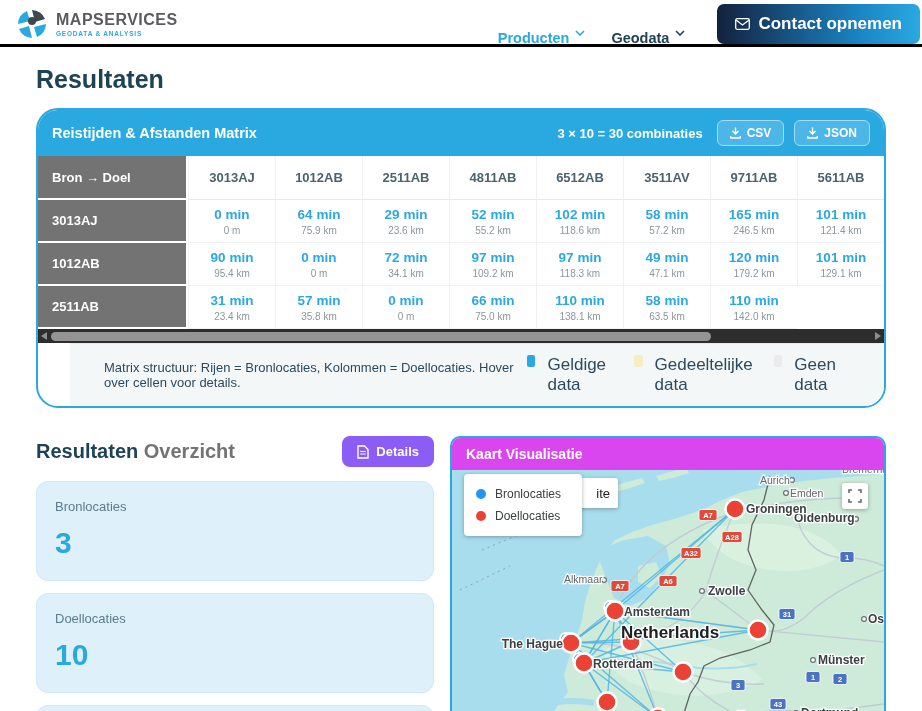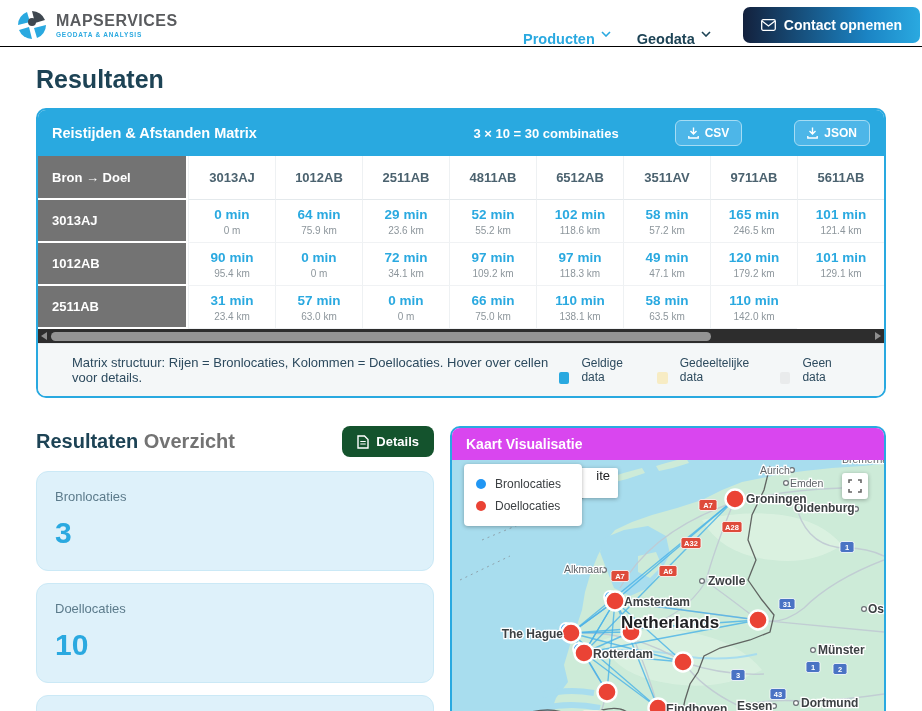--- a/index.html
+++ b/index.html
@@ -1,47 +1,47 @@
 <!DOCTYPE html>
 <html><head>
 <meta charset="utf-8">
 <style>
   * { margin:0; padding:0; box-sizing:border-box; }
   html,body { width:922px; height:711px; overflow:hidden; background:#fff;
     font-family:"Liberation Sans","DejaVu Sans",sans-serif; }
 
   
   .topbar { height:47px; display:flex; align-items:center; padding:4px 2px 0 16px;
-    border-bottom:1px solid #000000; background:#fff; }
+    border-bottom:3px solid #000000; background:#fff; }
   .logo { display:flex; align-items:center; gap:8px; }
   .logo-text .t1 { font-size:16px; font-weight:700; color:#595b5e; letter-spacing:.5px; }
   .logo-text .t2 { font-size:6.5px; font-weight:700; color:#2aa9e0; letter-spacing:.8px; margin-top:1px; }
   .nav { margin-left:auto; display:flex; align-items:center; gap:26px; }
   .nav-item { display:flex; align-items:flex-start; gap:6px; font-size:14.5px; font-weight:600;
     color:#1d4355; cursor:pointer;margin-top:28px; }
   .nav-item.accent { color:#2aa9e0; }
   .chev { width:10px; height:6px; }
   .contact-btn { display:flex; align-items:center; gap:8px; margin-left:6px;
     background:linear-gradient(90deg,#13213d 0%,#1b84c4 70%,#2aa9e0 100%);
-    color:#fff; font-size:14px; font-weight:700; border:none; border-radius:7px;
+    color:#fff; font-size:17px; font-weight:700; border:none; border-radius:7px;
     padding:10px 18px; cursor:pointer; }
 
   .page { padding:14px 36px 0 36px; }
   .page-title { font-size:25px; font-weight:700; color:#1d4355; margin:4px 0 14px; }
 
   
-  .panel { border:2px solid #29a9e0; border-radius:10px; overflow:hidden; }
+  .panel { border:2px solid #29a9e0; border-radius:22px; overflow:hidden; }
   .panel-head { background:#29a9e0; color:#fff; display:flex; align-items:center;
     padding:10px 14px; gap:10px; }
   .panel-title { font-size:14.5px; font-weight:700; }
   .panel-head .spacer { flex:1; }
   .combi { font-size:13px; font-weight:600; margin-right:4px; }
   .dl-btn { display:flex; align-items:center; gap:6px; background:#4db6e8;
     border:1px solid #a5dcf4; color:#fff; font-size:12px; font-weight:700;
-    border-radius:6px; padding:5px 12px; cursor:pointer;margin-left:42px; }
+    border-radius:6px; padding:5px 12px; cursor:pointer; }
 
   .matrix { display:grid; grid-template-columns:150px repeat(8,1fr); background:#fff; }
   .m-cell { display:flex; flex-direction:column; align-items:center; justify-content:center;
     min-height:43px; border-left:1px solid #eef1f3; border-bottom:1px solid #f0f2f4; }
   .m-colhead { font-size:13px; font-weight:600; color:#4b626f; min-height:44px;
     border-bottom:1px solid #e4e9ec; }
   .m-rowhead { background:#737373; color:#fff; font-size:13px; font-weight:700;
     align-items:flex-start; justify-content:center; padding-left:14px;
     border-left:none; border-bottom:2px solid #fff; border-right:2px solid #fff; }
   .m-min { font-size:13.5px; font-weight:700; color:#2aa9e0; }
@@ -49,57 +49,57 @@
 
   .hscroll { position:relative; height:14px; background:#2d2d2d; margin:0; }
   .hs-arrow { position:absolute; top:3px; width:0; height:0; border-top:4px solid transparent;
     border-bottom:4px solid transparent; }
   .hs-left { left:3px; border-right:6px solid #8f8f8f; }
   .hs-right { right:3px; border-left:6px solid #8f8f8f; }
   .hs-thumb { position:absolute; left:13px; top:2.5px; height:9px; width:78%;
     background:#949494; border-radius:5px; cursor:grab; }
 
   .panel-foot { background:#f4f7f8; display:flex; align-items:center; padding:11px 34px;
-    border-top:1px solid #e6eaec; }
+    border-top:1px solid #e6eaec;margin-left:32px; }
   .foot-note { font-size:13px; color:#2c4a5e; }
   .foot-legend { margin-left:auto; display:flex; align-items:center; gap:18px; }
-  .leg-item { display:flex; align-items:flex-end; gap:12px; font-size:12px; color:#2c4a5e; }
+  .leg-item { display:flex; align-items:flex-start; gap:12px; font-size:17px; color:#2c4a5e; }
   .leg-sw { width:12px; height:12px; border-radius:2px; }
 
   
   .bottom { display:flex; gap:16px; margin-top:28px; }
   .col-left { width:430px; }
   .col-right { width:436px; }
 
   .ov-head { display:flex; align-items:center; margin-bottom:14px; }
   .ov-title { font-size:20px; font-weight:700; color:#1d4355; }
   .ov-title .accent { color:#737373; }
   .details-btn { margin-left:auto; display:flex; align-items:center; gap:7px;
-    background:#14532d; color:#fff; border:none; border-radius:8px; font-size:13px;
+    background:#8b5cf6; color:#fff; border:none; border-radius:8px; font-size:13px;
     font-weight:700; padding:8px 15px; cursor:pointer; }
 
   .stat-card { background:#def1fa; border:1px solid #cbe9f6; border-radius:12px;
     padding:17px 18px; min-height:100px; margin-bottom:12px; }
   .stat-label { font-size:13px; color:#5c7b8b; }
   .stat-value { font-size:30px; font-weight:700; color:#2aa9e0; margin-top:12px; }
 
   .map-panel { border:2px solid #29a9e0; border-radius:10px 10px 0 0; overflow:hidden; }
   .map-head { background:#d946ef; color:#fff; font-size:14px; font-weight:700; padding:8px 14px; }
   .map-area { position:relative; width:432px; height:263px; background:#a8ddee; }
   .map-area svg.basemap { position:absolute; inset:0; }
 
   .map-legend { position:absolute; left:12px; top:4px; width:118px; background:#fff;
     border-radius:4px; box-shadow:0 1px 4px rgba(0,0,0,.3); padding:9px 0 9px 12px; z-index:3; }
   .map-legend .row { display:flex; align-items:center; gap:9px; font-size:12px;
     color:#3c4043; padding:4px 0; }
   .map-legend .dot { width:10px; height:10px; border-radius:50%; }
 
   .sat-ctrl { position:absolute; left:98px; top:8px; width:68px; height:30px; background:#fff;
     border-radius:2px; box-shadow:0 1px 4px rgba(0,0,0,.3); z-index:2; display:flex;
-    justify-content:flex-end; padding-right:8px;
+    align-items:center; justify-content:flex-end; padding-right:8px;
     font-size:13px; color:#202124; cursor:pointer; }
   .fs-ctrl { position:absolute; right:16px; top:13px; width:26px; height:26px; background:#fff;
     border-radius:3px; box-shadow:0 1px 4px rgba(0,0,0,.3); z-index:3; display:flex;
     align-items:center; justify-content:center; cursor:pointer; }
 
   
   .city { font-size:12px; font-weight:700; fill:#3c4043; paint-order:stroke;
     stroke:#ffffff; stroke-width:2.6px; }
   .city-sm { font-size:10.5px; fill:#5f6368; paint-order:stroke; stroke:#fff; stroke-width:2.4px; }
   .country { font-size:17px; font-weight:700; fill:#202124; paint-order:stroke;
@@ -248,21 +248,21 @@
           <div class="m-min">101 min</div>
           <div class="m-km">129.1 km</div>
         </div>
         <div class="m-cell m-rowhead">2511AB</div>
         <div class="m-cell">
           <div class="m-min">31 min</div>
           <div class="m-km">23.4 km</div>
         </div>
         <div class="m-cell">
           <div class="m-min">57 min</div>
-          <div class="m-km">63.0 km</div>
+          <div class="m-km">35.8 km</div>
         </div>
         <div class="m-cell">
           <div class="m-min">0 min</div>
           <div class="m-km">0 m</div>
         </div>
         <div class="m-cell">
           <div class="m-min">66 min</div>
           <div class="m-km">75.0 km</div>
         </div>
         <div class="m-cell">

